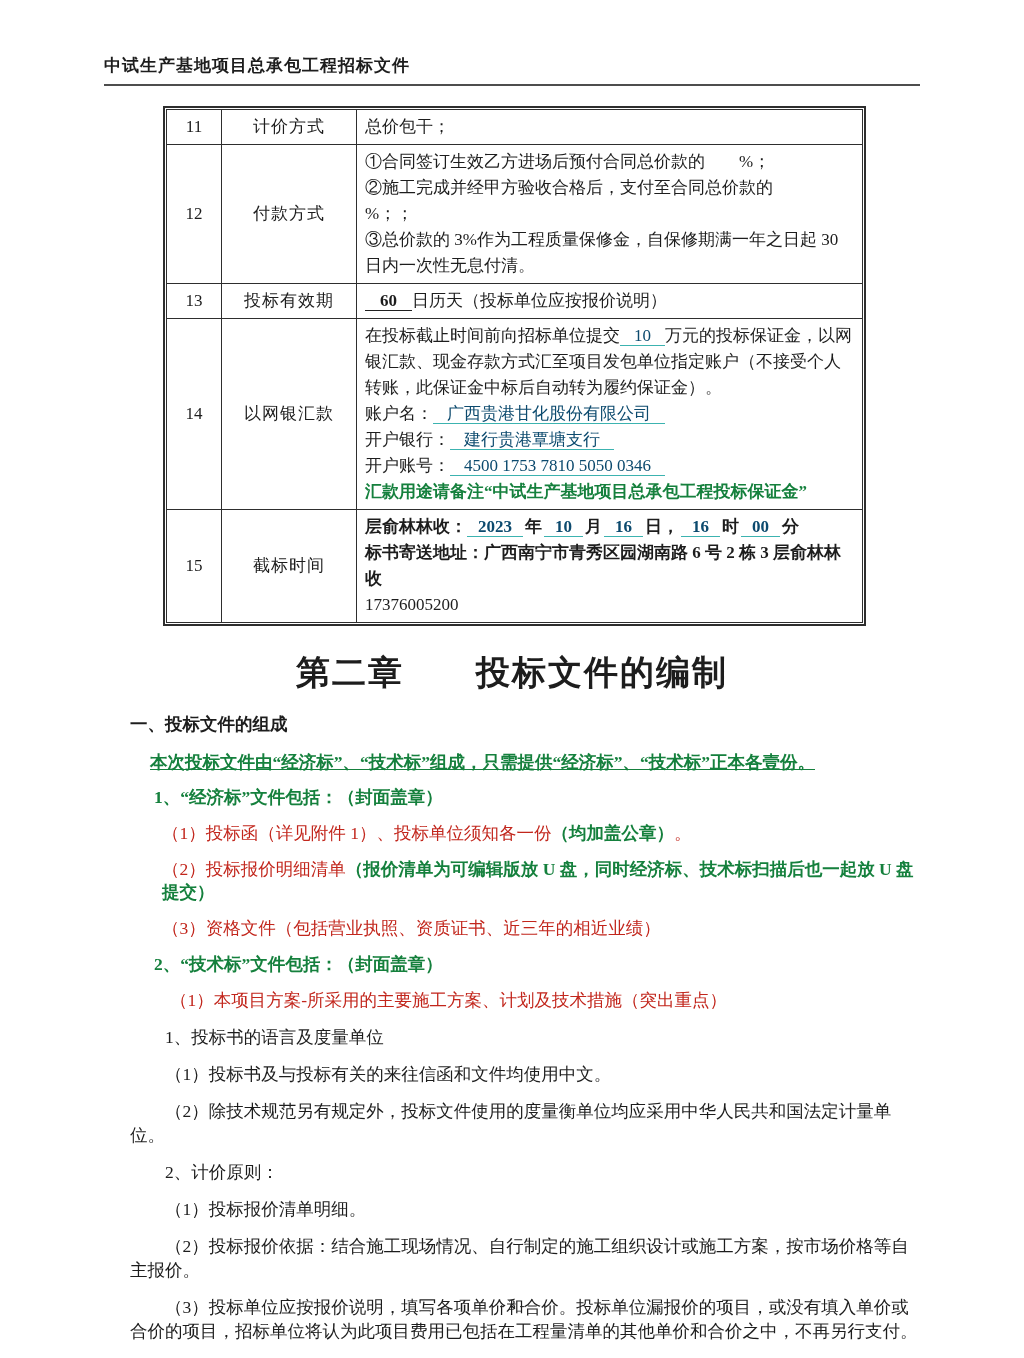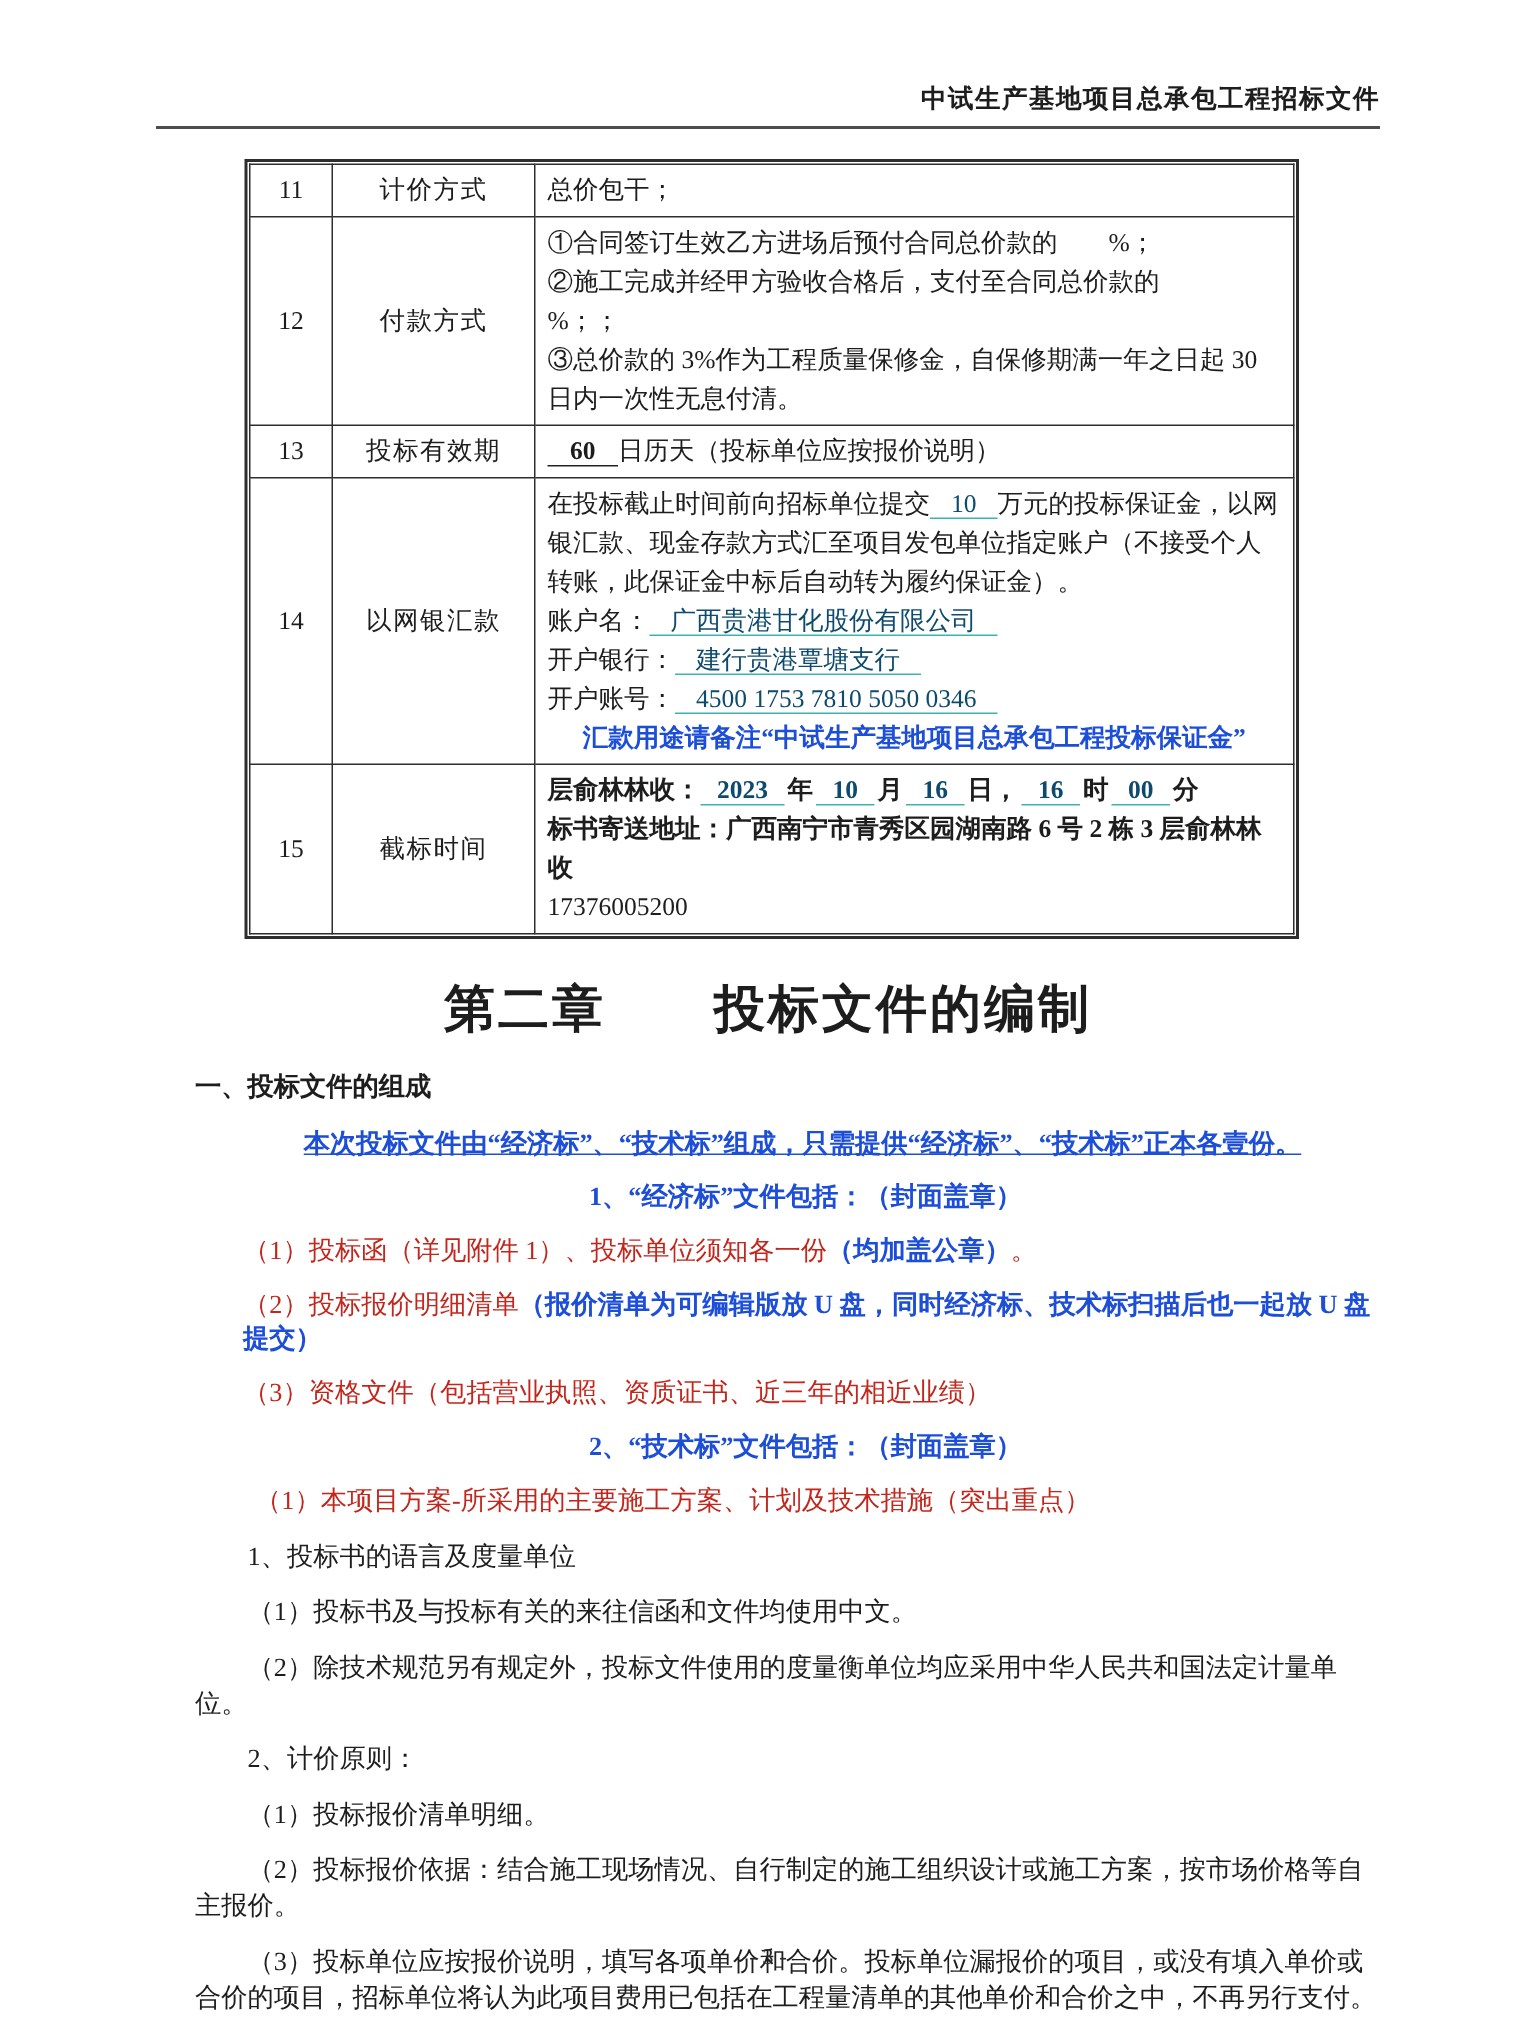--- a/index.html
+++ b/index.html
@@ -2,36 +2,36 @@
 <html><head>
 <meta charset="utf-8">
 <style>
   html,body{margin:0;padding:0;}
   body{
     width:1024px;height:1358px;background:#ffffff;position:relative;overflow:hidden;
     font-family:"Liberation Serif","DejaVu Serif",serif;color:#1d1d1d;
     -webkit-font-smoothing:antialiased;
   }
   .page-header{
-    margin:54px 104px 0 104px;text-align:right;font-weight:bold;font-size:17px;
+    margin:54px 104px 0 104px;text-align:left;font-weight:bold;font-size:17px;
     padding-bottom:7px;border-bottom:2px solid #4d4d4d;letter-spacing:1px;
   }
   
   .table-wrap{margin:20px 0 0 163px;width:703px;border:2px solid #2e2e2e;padding:1px;box-sizing:border-box;}
   table.bid-table{border-collapse:collapse;width:100%;font-size:17px;table-layout:fixed;}
   table.bid-table td{border:1.5px solid #2e2e2e;padding:4px 8px;line-height:26px;vertical-align:middle;}
   td.num{text-align:center;width:38px;padding:4px 2px;}
   td.lbl{text-align:center;width:118px;letter-spacing:1px;}
   td.val{padding-left:12px;}
   .fill{color:#0c4a6e;border-bottom:1.5px solid #3cb3b0;padding:0 14px;white-space:pre;}
   .fill.narrow{padding:0 11px;}
   .blank-black{font-weight:bold;border-bottom:1.5px solid #222;padding:0 15px;margin-top:12px;}
   .b{font-weight:bold;}
   .red{color:#c2261c;}
-  .red-bold{color:#1d4ed8;font-weight:bold;text-align:center;}
+  .red-bold{color:#15803d;font-weight:bold;}
   .unit{font-weight:bold;padding:0 2px;}
   
   .chapter-title{text-align:center;font-size:34px;font-weight:bold;margin:24px 0 14px 0;letter-spacing:2px;}
   .content{margin:0 104px;font-size:17.5px;}
   .sec-h{font-weight:bold;margin:16px 0 10px 26px;line-height:24px;}
   .intro{margin:14px 0 12px 46px;text-decoration:underline;line-height:24px;}
   .r-item{margin:0 0 13px 50px;line-height:23px;}
   .r-sub{margin:0 0 13px 58px;line-height:23px;}
   .r-sub2{margin:0 0 13px 66px;line-height:23px;}
   .para{margin:0 0 13px 26px;text-indent:2em;line-height:24px;}

